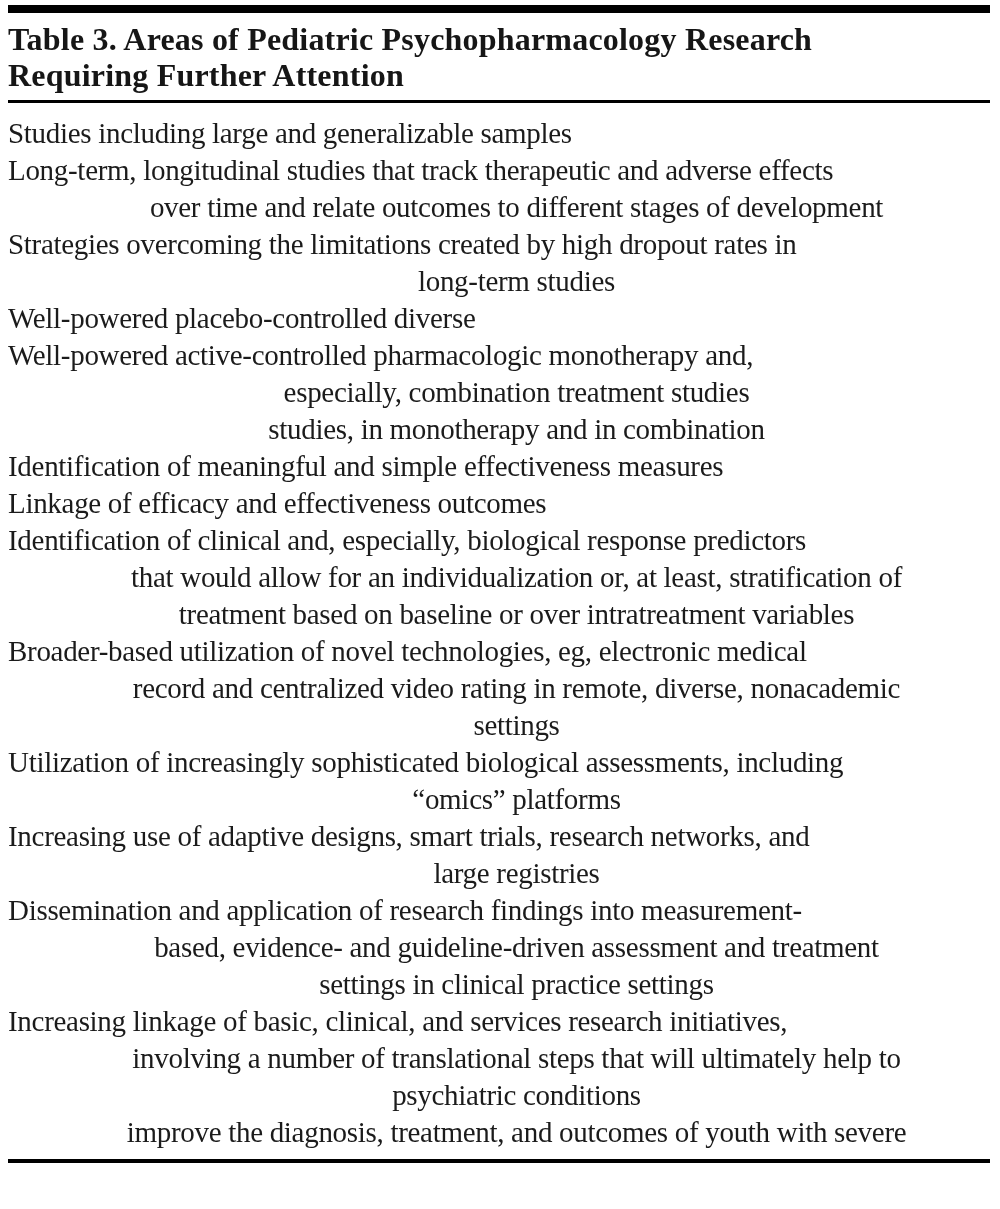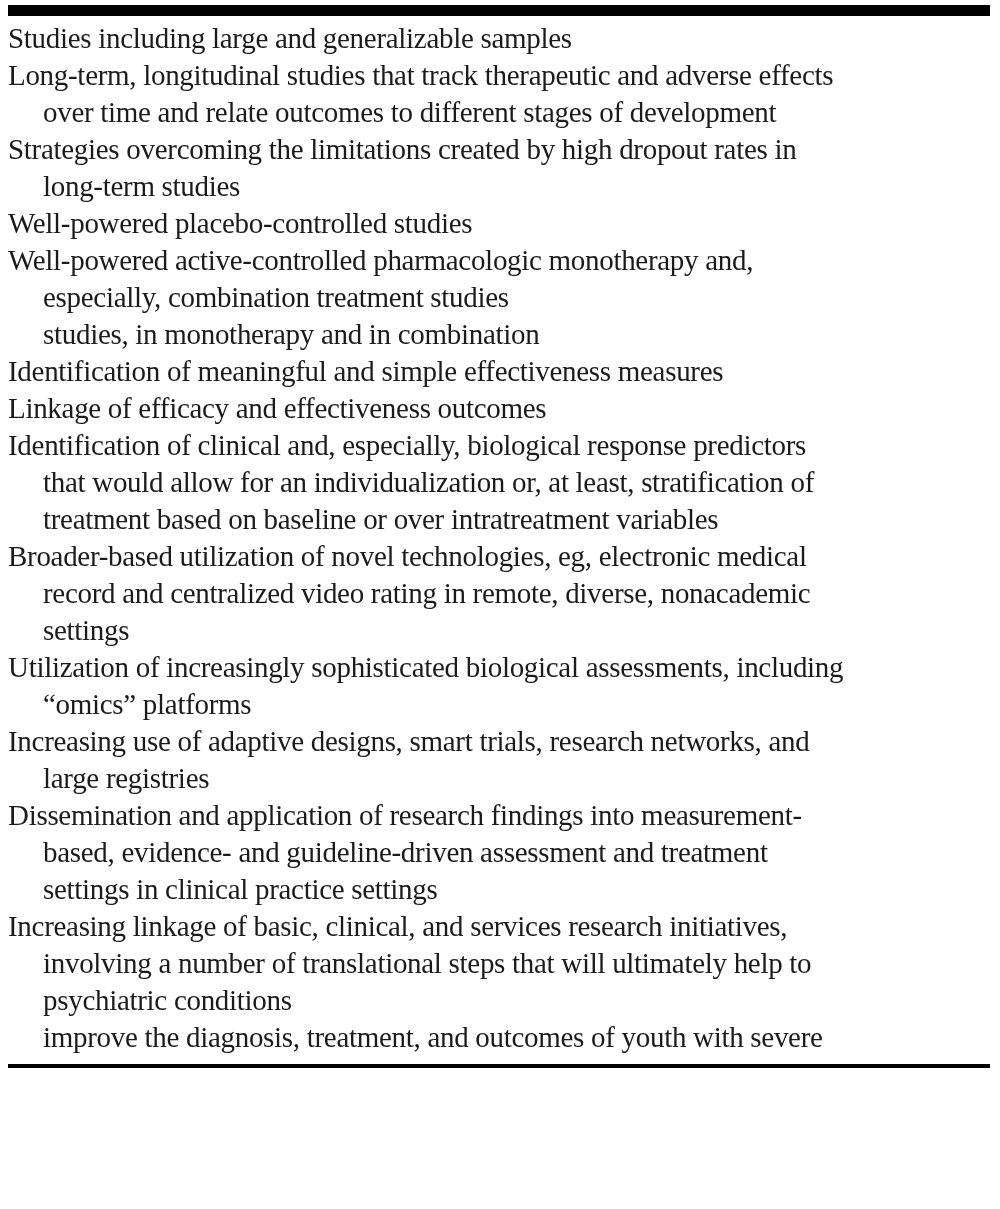--- a/index.html
+++ b/index.html
@@ -31,50 +31,54 @@
     line-height: 36px;
     letter-spacing: 0.2px;
     margin: 8px 0 7px 0;
     color: #161616;
   }
   .title-line { display: block; white-space: nowrap; }
   .table-body {
     font-size: 29px;
     line-height: 37px;
     letter-spacing: -0.3px;
-    margin-top: 4px;
+    margin-top: 12px;
   }
   .item { margin: 0; padding: 0; }
   .line { display: block; white-space: nowrap; }
-  .line.cont { padding-left: 35px; }
+  .line.cont { padding-left: 35px; text-align: center; }
 </style>
 </head>
 <body>
 
 <div class="page">
 
   <div class="rule top"></div>
 
+  <h2 class="table-title">
+    <span class="title-line">Table 3. Areas of Pediatric Psychopharmacology Research</span>
+    <span class="title-line">Requiring Further Attention</span>
+  </h2>
 
   <div class="rule mid"></div>
 
   <div class="table-body">
       <p class="item">
         <span class="line">Studies including large and generalizable samples</span>
       </p>
       <p class="item">
         <span class="line">Long-term, longitudinal studies that track therapeutic and adverse effects</span>
         <span class="line cont">over time and relate outcomes to different stages of development</span>
       </p>
       <p class="item">
         <span class="line">Strategies overcoming the limitations created by high dropout rates in</span>
         <span class="line cont">long-term studies</span>
       </p>
       <p class="item">
-        <span class="line">Well-powered placebo-controlled studies</span>
+        <span class="line">Well-powered placebo-controlled diverse</span>
       </p>
       <p class="item">
         <span class="line">Well-powered active-controlled pharmacologic monotherapy and,</span>
         <span class="line cont">especially, combination treatment studies</span>
       </p>
       <p class="item">
         <span class="line cont">studies, in monotherapy and in combination</span>
       </p>
       <p class="item">
         <span class="line">Identification of meaningful and simple effectiveness measures</span>

